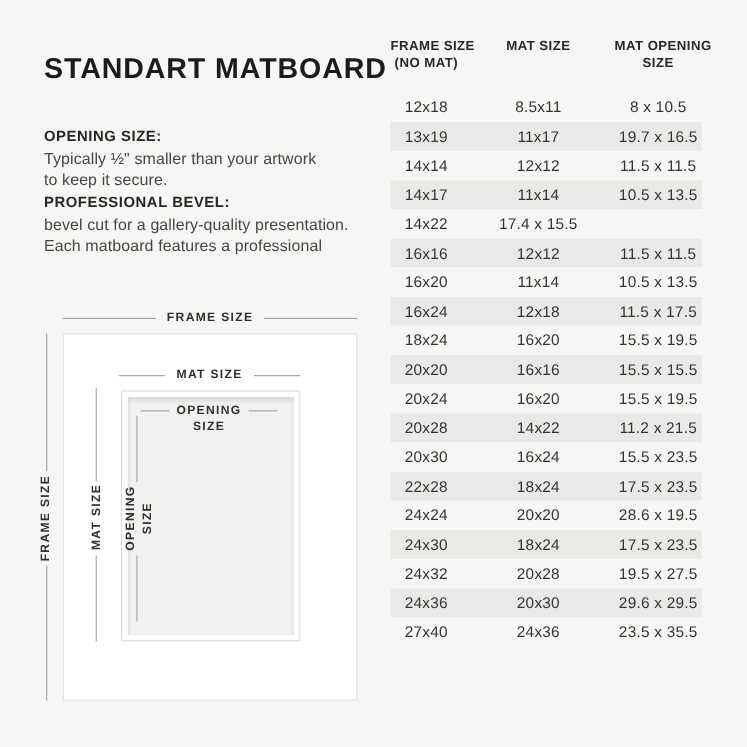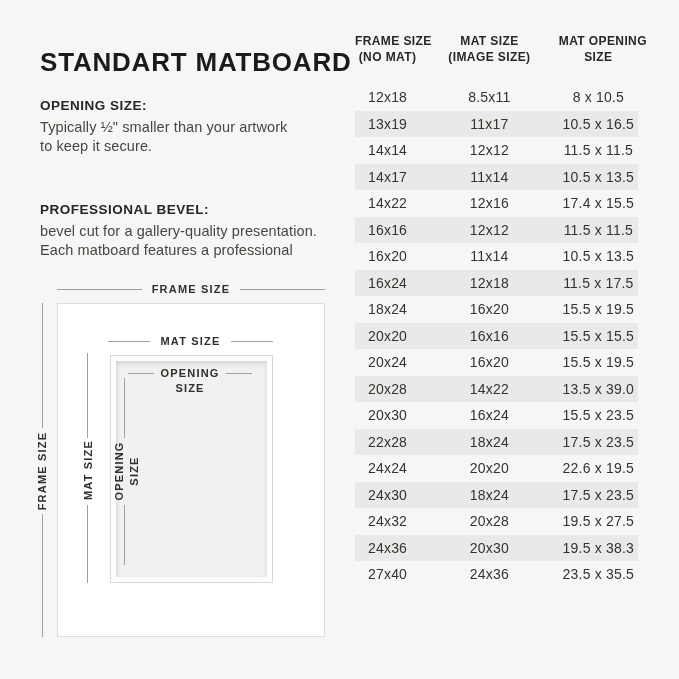--- a/index.html
+++ b/index.html
@@ -12,22 +12,22 @@
     color:#1d1d1d;
   }
   
   #title {
     position:absolute; left:40px; top:30px;
     font-size:26px; font-weight:700; letter-spacing:0.8px;
     line-height:31px; color:#1b1b1a;
   }
   #title span { display:block; }
   .note { position:absolute; left:40px; width:315px; }
-  #note-opening { top:98px; }
-  #note-bevel   { top:202px; }
+  #note-opening { top:116px; }
+  #note-bevel   { top:176px; }
   .note-heading {
     font-size:13.5px; font-weight:700; letter-spacing:0.5px;
     color:#262624; margin-bottom:5px;
   }
   .note-body { font-size:14.5px; line-height:19px; letter-spacing:0.1px; color:#464644; }
   .note-body span { display:block; }
 
   
   #frame-rect {
     position:absolute; left:57px; top:303px; width:268px; height:334px;
@@ -155,51 +155,49 @@
 </div>
 
 <div id="size-table">
   <div class="thead">
     <div class="th">
       <span>FRAME SIZE</span>
       <span>(NO MAT)</span>
     </div>
     <div class="th">
       <span>MAT SIZE</span>
-      <span>(IMAGE SIZE)</span>
     </div>
     <div class="th">
       <span>MAT OPENING</span>
       <span>SIZE</span>
     </div>
   </div>
   <div class="tbody">
       <div class="tr">
     <div class="td">12x18</div>
     <div class="td">8.5x11</div>
     <div class="td">8 x 10.5</div>
   </div>
       <div class="tr">
     <div class="td">13x19</div>
     <div class="td">11x17</div>
-    <div class="td">10.5 x 16.5</div>
+    <div class="td">19.7 x 16.5</div>
   </div>
       <div class="tr">
     <div class="td">14x14</div>
     <div class="td">12x12</div>
     <div class="td">11.5 x 11.5</div>
   </div>
       <div class="tr">
     <div class="td">14x17</div>
     <div class="td">11x14</div>
     <div class="td">10.5 x 13.5</div>
   </div>
       <div class="tr">
     <div class="td">14x22</div>
-    <div class="td">12x16</div>
     <div class="td">17.4 x 15.5</div>
   </div>
       <div class="tr">
     <div class="td">16x16</div>
     <div class="td">12x12</div>
     <div class="td">11.5 x 11.5</div>
   </div>
       <div class="tr">
     <div class="td">16x20</div>
     <div class="td">11x14</div>
@@ -221,51 +219,51 @@
     <div class="td">15.5 x 15.5</div>
   </div>
       <div class="tr">
     <div class="td">20x24</div>
     <div class="td">16x20</div>
     <div class="td">15.5 x 19.5</div>
   </div>
       <div class="tr">
     <div class="td">20x28</div>
     <div class="td">14x22</div>
-    <div class="td">13.5 x 39.0</div>
+    <div class="td">11.2 x 21.5</div>
   </div>
       <div class="tr">
     <div class="td">20x30</div>
     <div class="td">16x24</div>
     <div class="td">15.5 x 23.5</div>
   </div>
       <div class="tr">
     <div class="td">22x28</div>
     <div class="td">18x24</div>
     <div class="td">17.5 x 23.5</div>
   </div>
       <div class="tr">
     <div class="td">24x24</div>
     <div class="td">20x20</div>
-    <div class="td">22.6 x 19.5</div>
+    <div class="td">28.6 x 19.5</div>
   </div>
       <div class="tr">
     <div class="td">24x30</div>
     <div class="td">18x24</div>
     <div class="td">17.5 x 23.5</div>
   </div>
       <div class="tr">
     <div class="td">24x32</div>
     <div class="td">20x28</div>
     <div class="td">19.5 x 27.5</div>
   </div>
       <div class="tr">
     <div class="td">24x36</div>
     <div class="td">20x30</div>
-    <div class="td">19.5 x 38.3</div>
+    <div class="td">29.6 x 29.5</div>
   </div>
       <div class="tr">
     <div class="td">27x40</div>
     <div class="td">24x36</div>
     <div class="td">23.5 x 35.5</div>
   </div>
     </div>
 </div>
 
 </body></html>

